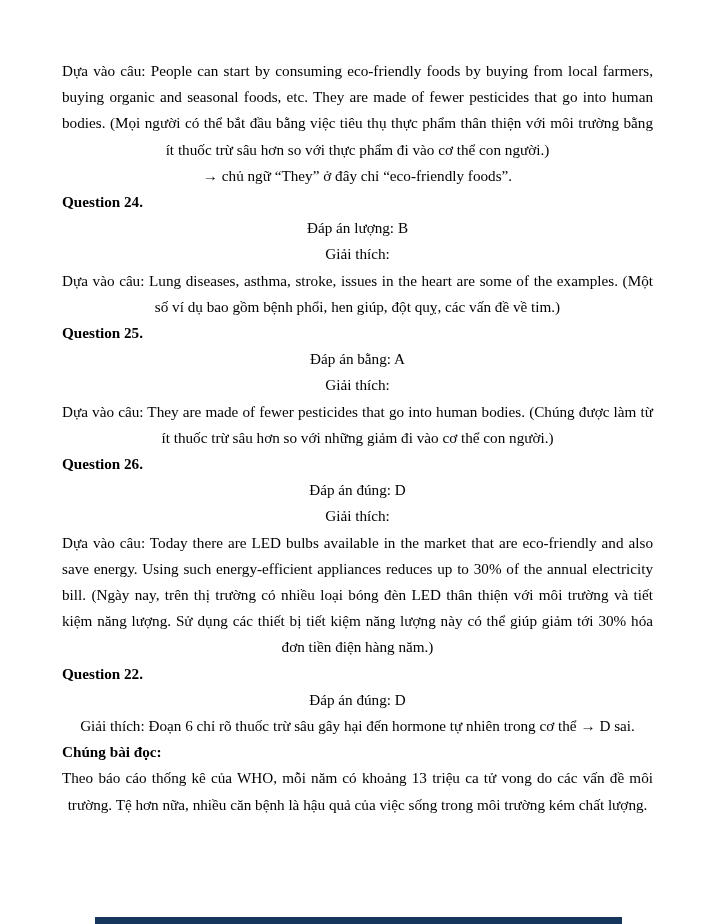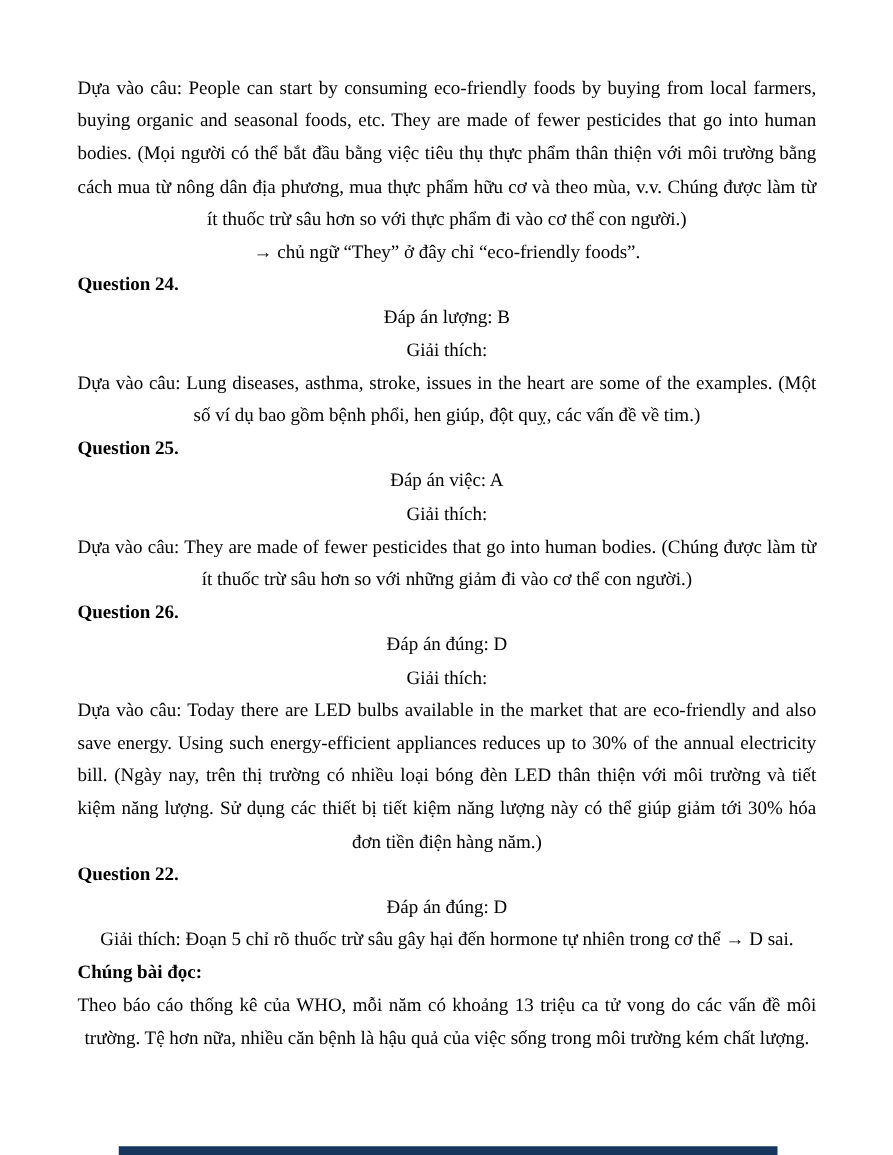--- a/index.html
+++ b/index.html
@@ -40,42 +40,41 @@
     background: #17365d;
   }
 </style>
 </head>
 <body>
 
 <div class="page">
   <div class="line j">Dựa vào câu: People can start by consuming eco-friendly foods by buying from local farmers,</div>
   <div class="line j">buying organic and seasonal foods, etc. They are made of fewer pesticides that go into human</div>
   <div class="line j">bodies. (Mọi người có thể bắt đầu bằng việc tiêu thụ thực phẩm thân thiện với môi trường bằng</div>
-  <div class="line j">cách mua từ nông dân địa phương, mua thực phẩm hữu cơ và theo mùa, v.v. Chúng được làm từ</div>
   <div class="line l">ít thuốc trừ sâu hơn so với thực phẩm đi vào cơ thể con người.)</div>
   <div class="line l">→ chủ ngữ “They” ở đây chỉ “eco-friendly foods”.</div>
   <div class="line h">Question 24.</div>
   <div class="line l">Đáp án lượng: B</div>
   <div class="line l">Giải thích:</div>
   <div class="line j">Dựa vào câu: Lung diseases, asthma, stroke, issues in the heart are some of the examples. (Một</div>
   <div class="line l">số ví dụ bao gồm bệnh phổi, hen giúp, đột quỵ, các vấn đề về tim.)</div>
   <div class="line h">Question 25.</div>
-  <div class="line l">Đáp án việc: A</div>
+  <div class="line l">Đáp án bằng: A</div>
   <div class="line l">Giải thích:</div>
   <div class="line j">Dựa vào câu: They are made of fewer pesticides that go into human bodies. (Chúng được làm từ</div>
   <div class="line l">ít thuốc trừ sâu hơn so với những giảm đi vào cơ thể con người.)</div>
   <div class="line h">Question 26.</div>
   <div class="line l">Đáp án đúng: D</div>
   <div class="line l">Giải thích:</div>
   <div class="line j">Dựa vào câu: Today there are LED bulbs available in the market that are eco-friendly and also</div>
   <div class="line j">save energy. Using such energy-efficient appliances reduces up to 30% of the annual electricity</div>
   <div class="line j">bill. (Ngày nay, trên thị trường có nhiều loại bóng đèn LED thân thiện với môi trường và tiết</div>
   <div class="line j">kiệm năng lượng. Sử dụng các thiết bị tiết kiệm năng lượng này có thể giúp giảm tới 30% hóa</div>
   <div class="line l">đơn tiền điện hàng năm.)</div>
   <div class="line h">Question 22.</div>
   <div class="line l">Đáp án đúng: D</div>
-  <div class="line l">Giải thích: Đoạn 5 chỉ rõ thuốc trừ sâu gây hại đến hormone tự nhiên trong cơ thể → D sai.</div>
+  <div class="line l">Giải thích: Đoạn 6 chỉ rõ thuốc trừ sâu gây hại đến hormone tự nhiên trong cơ thể → D sai.</div>
   <div class="line h">Chúng bài đọc:</div>
   <div class="line j">Theo báo cáo thống kê của WHO, mỗi năm có khoảng 13 triệu ca tử vong do các vấn đề môi</div>
   <div class="line l">trường. Tệ hơn nữa, nhiều căn bệnh là hậu quả của việc sống trong môi trường kém chất lượng.</div>
 </div>
 
 <div class="footer-bar"></div>
 
 </body></html>

